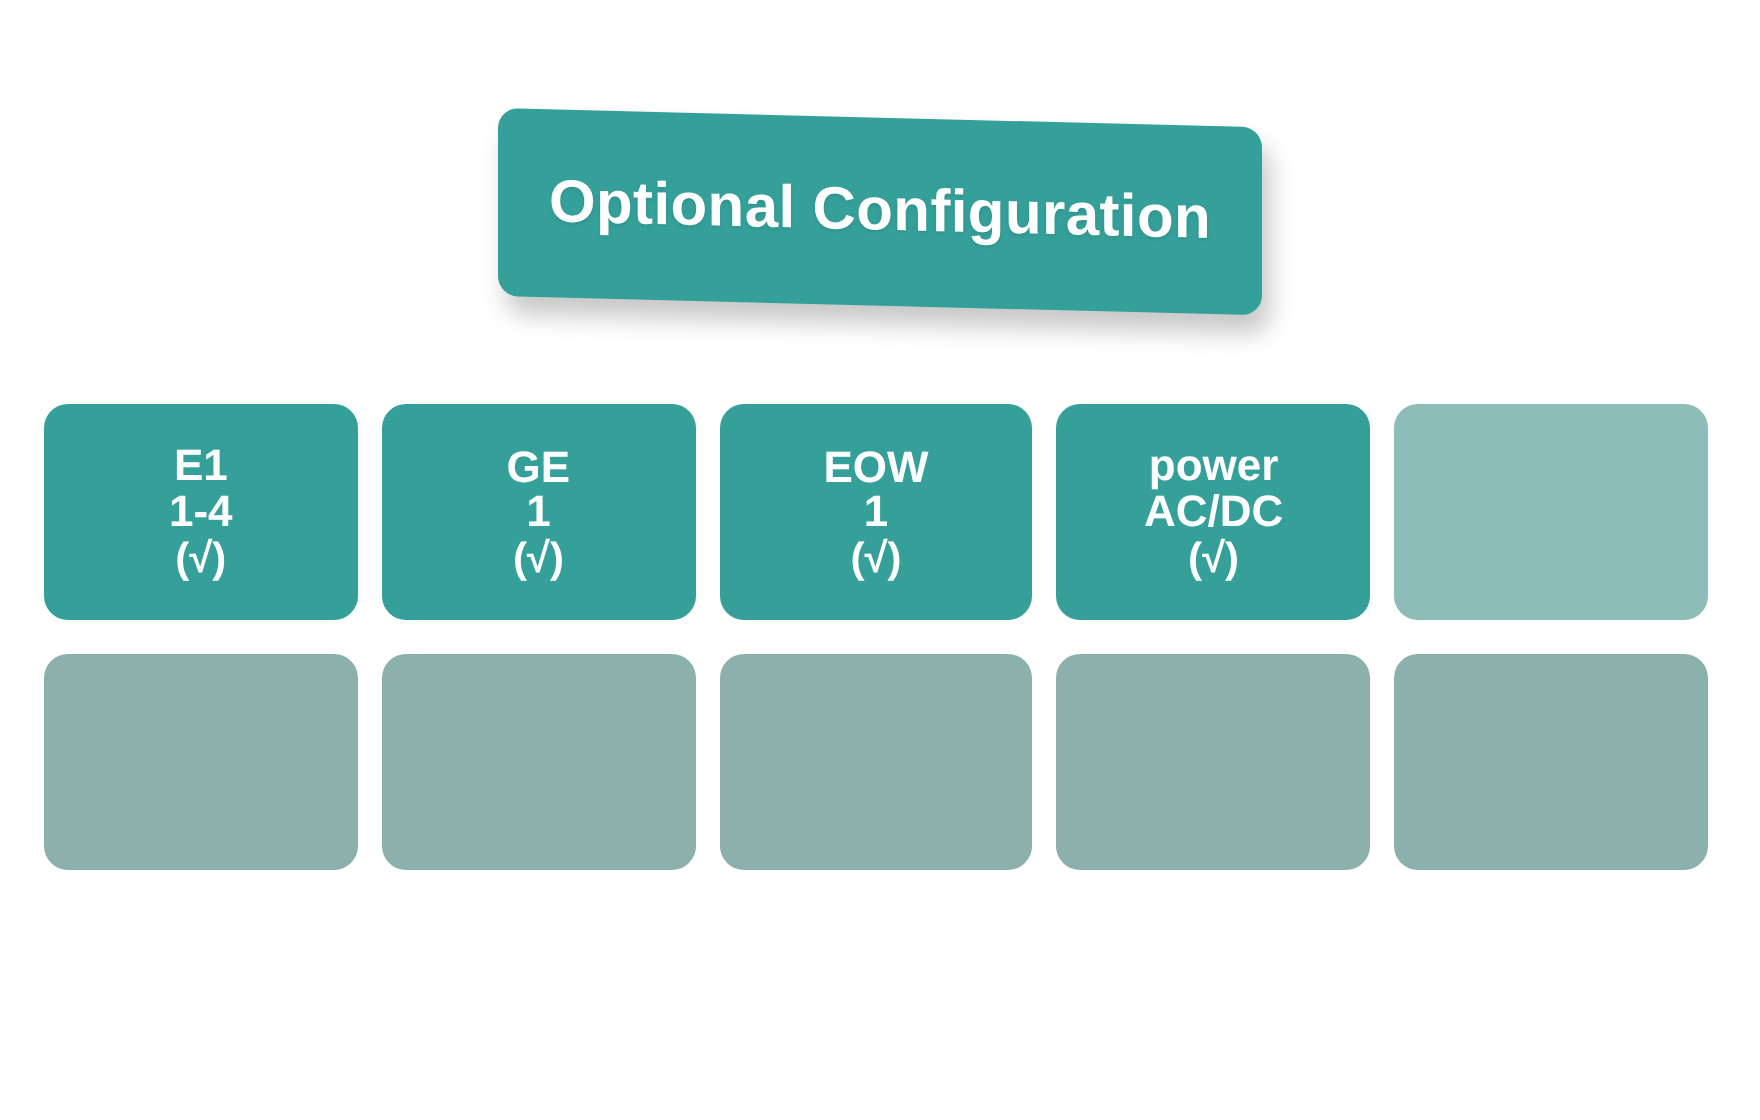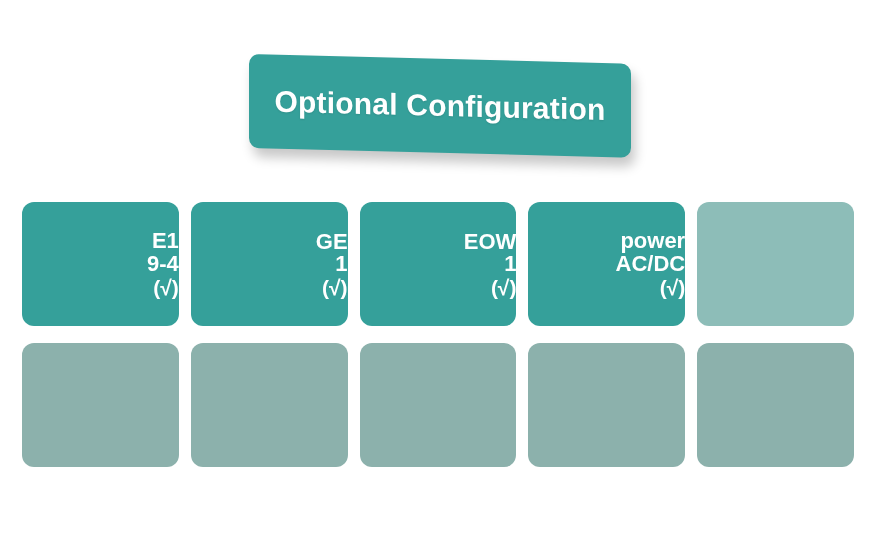--- a/index.html
+++ b/index.html
@@ -69,26 +69,26 @@
     width: 832px;
   }
   .row {
     display: flex;
     gap: 12px;
   }
   .row.row-1 { margin-bottom: 17px; }
 
   .cell {
     width: 157px;
-    height: 124px;
+    height: 108px;
     border-radius: 12px;
     box-sizing: border-box;
     display: flex;
     flex-direction: column;
-    align-items: flex-end;
+    align-items: center;
     justify-content: center;
     color: #ffffff;
     text-align: center;
     line-height: 1.06;
   }
   .cell.filled { background: #35a09a; }
   .cell.empty-light { background: #8dbdb8; }
   .cell.empty-muted { background: #8cb1ac; }
 
   .cell .ln {
@@ -112,21 +112,21 @@
     <div class="banner"></div>
     <div class="banner-label">Optional Configuration</div>
   </div>
 
   <div class="grid">
 
     <div class="row row-1">
 
       <div class="cell filled">
         <span class="ln">E1</span>
-        <span class="ln">9-4</span>
+        <span class="ln">1-4</span>
         <span class="ln ln-mark">(√)</span>
       </div>
 
       <div class="cell filled tight">
         <span class="ln">GE</span>
         <span class="ln">1</span>
         <span class="ln ln-mark">(√)</span>
       </div>
 
       <div class="cell filled tight">

